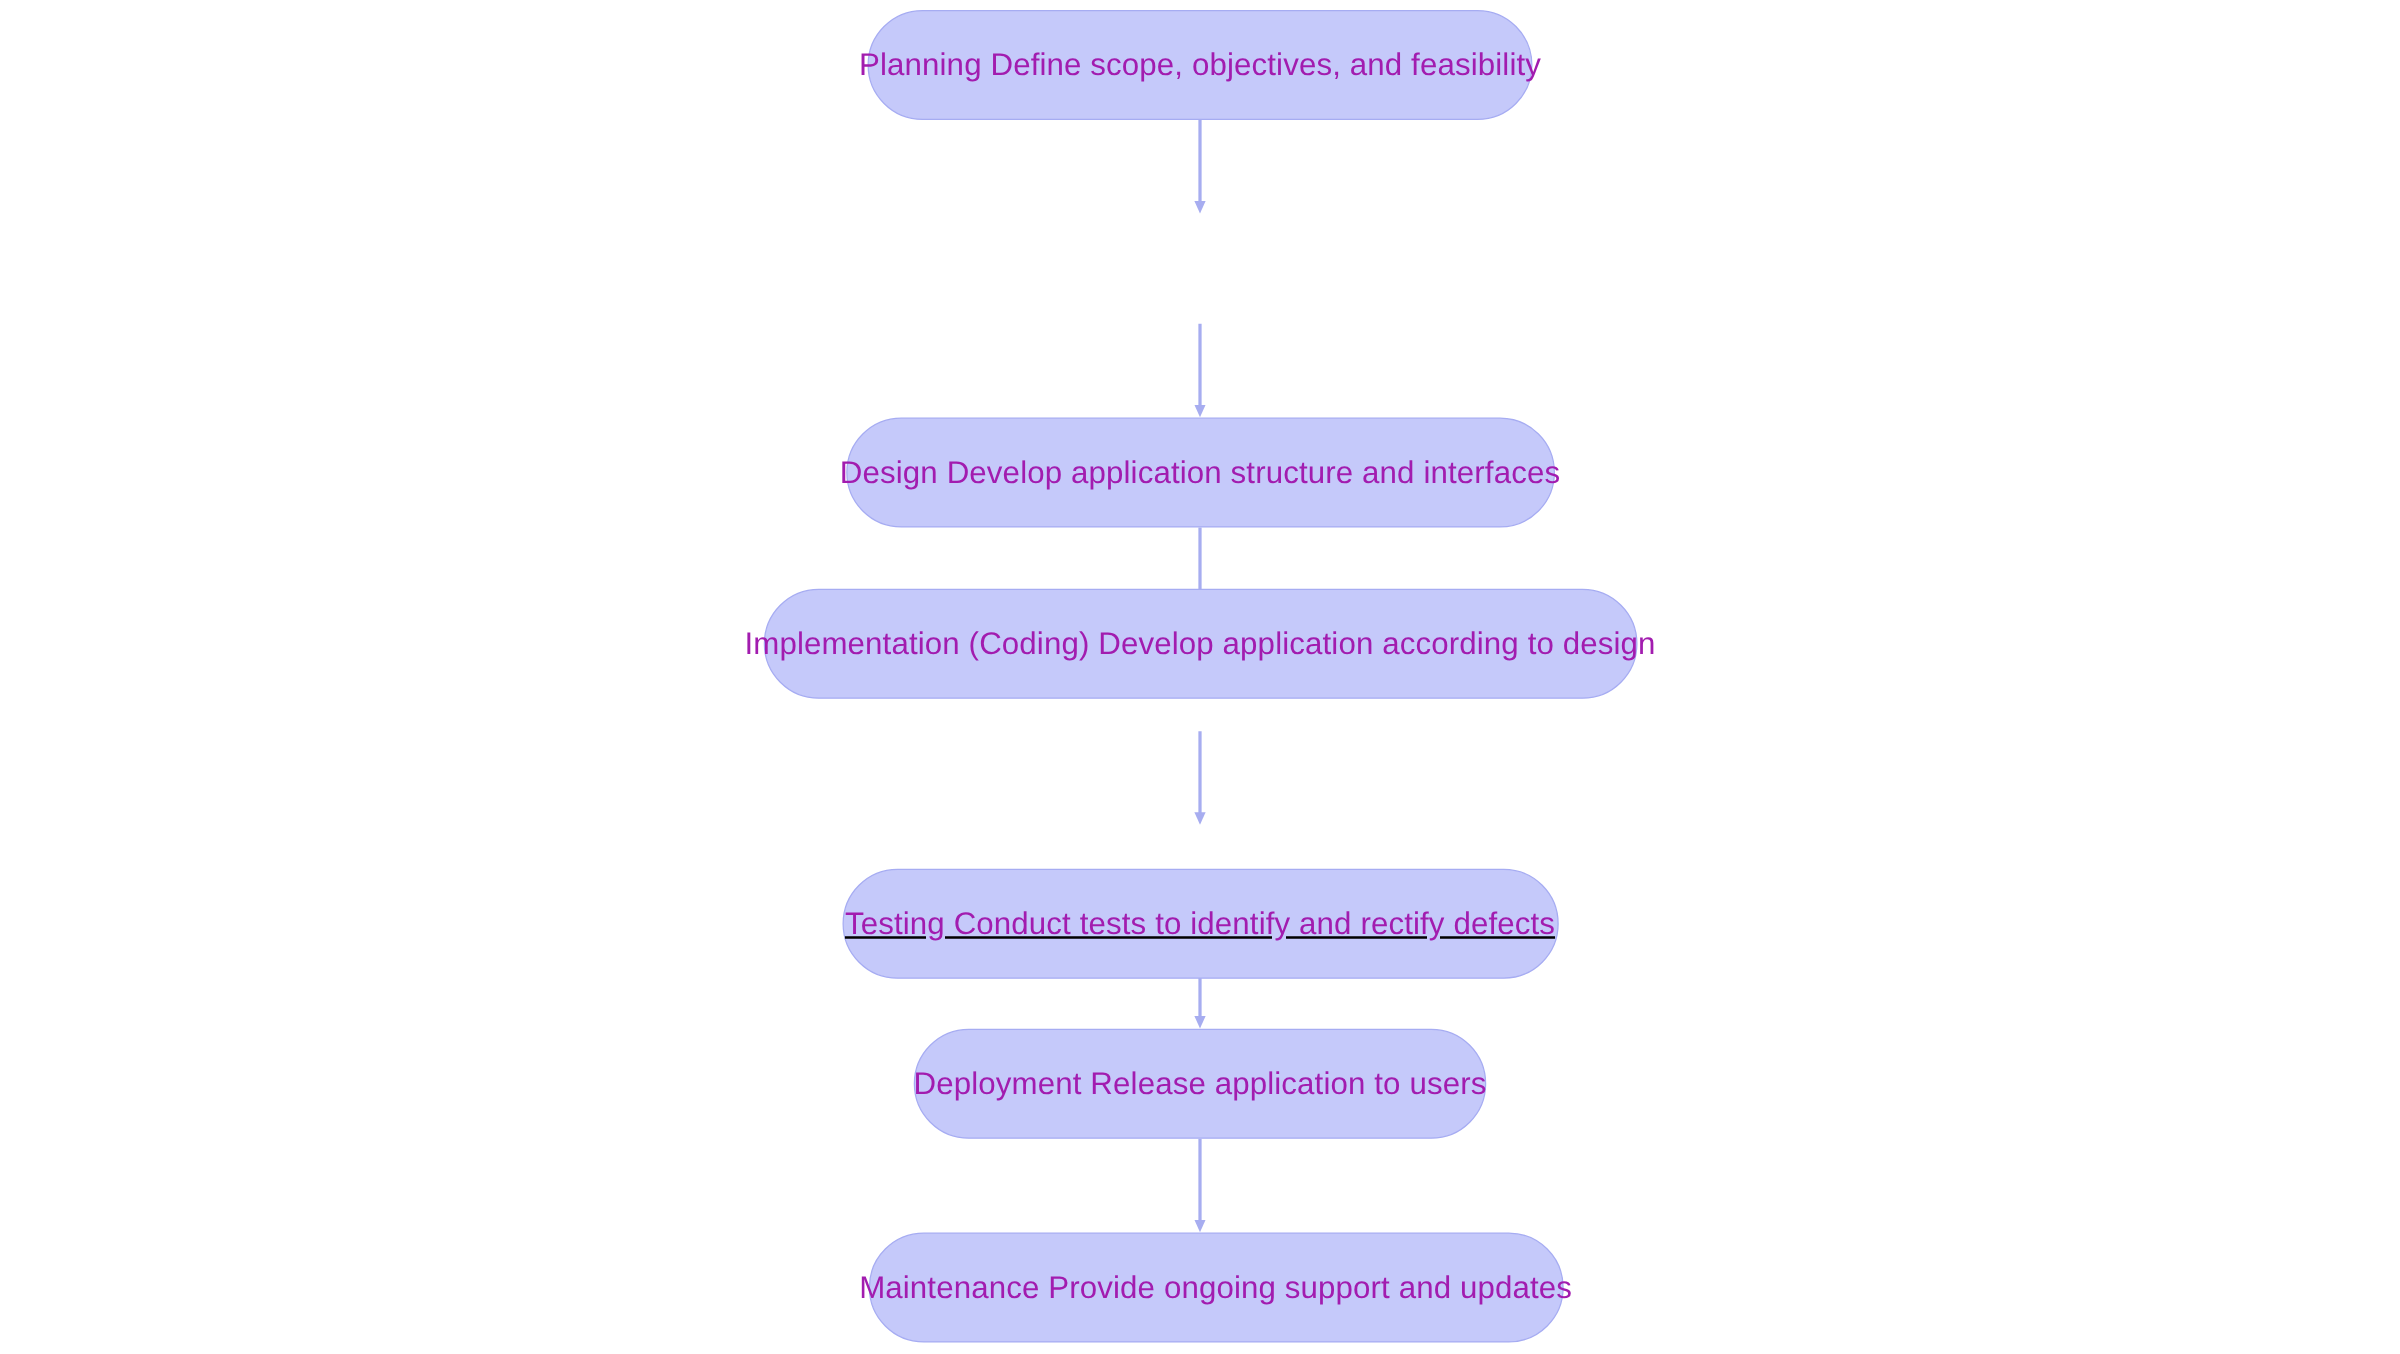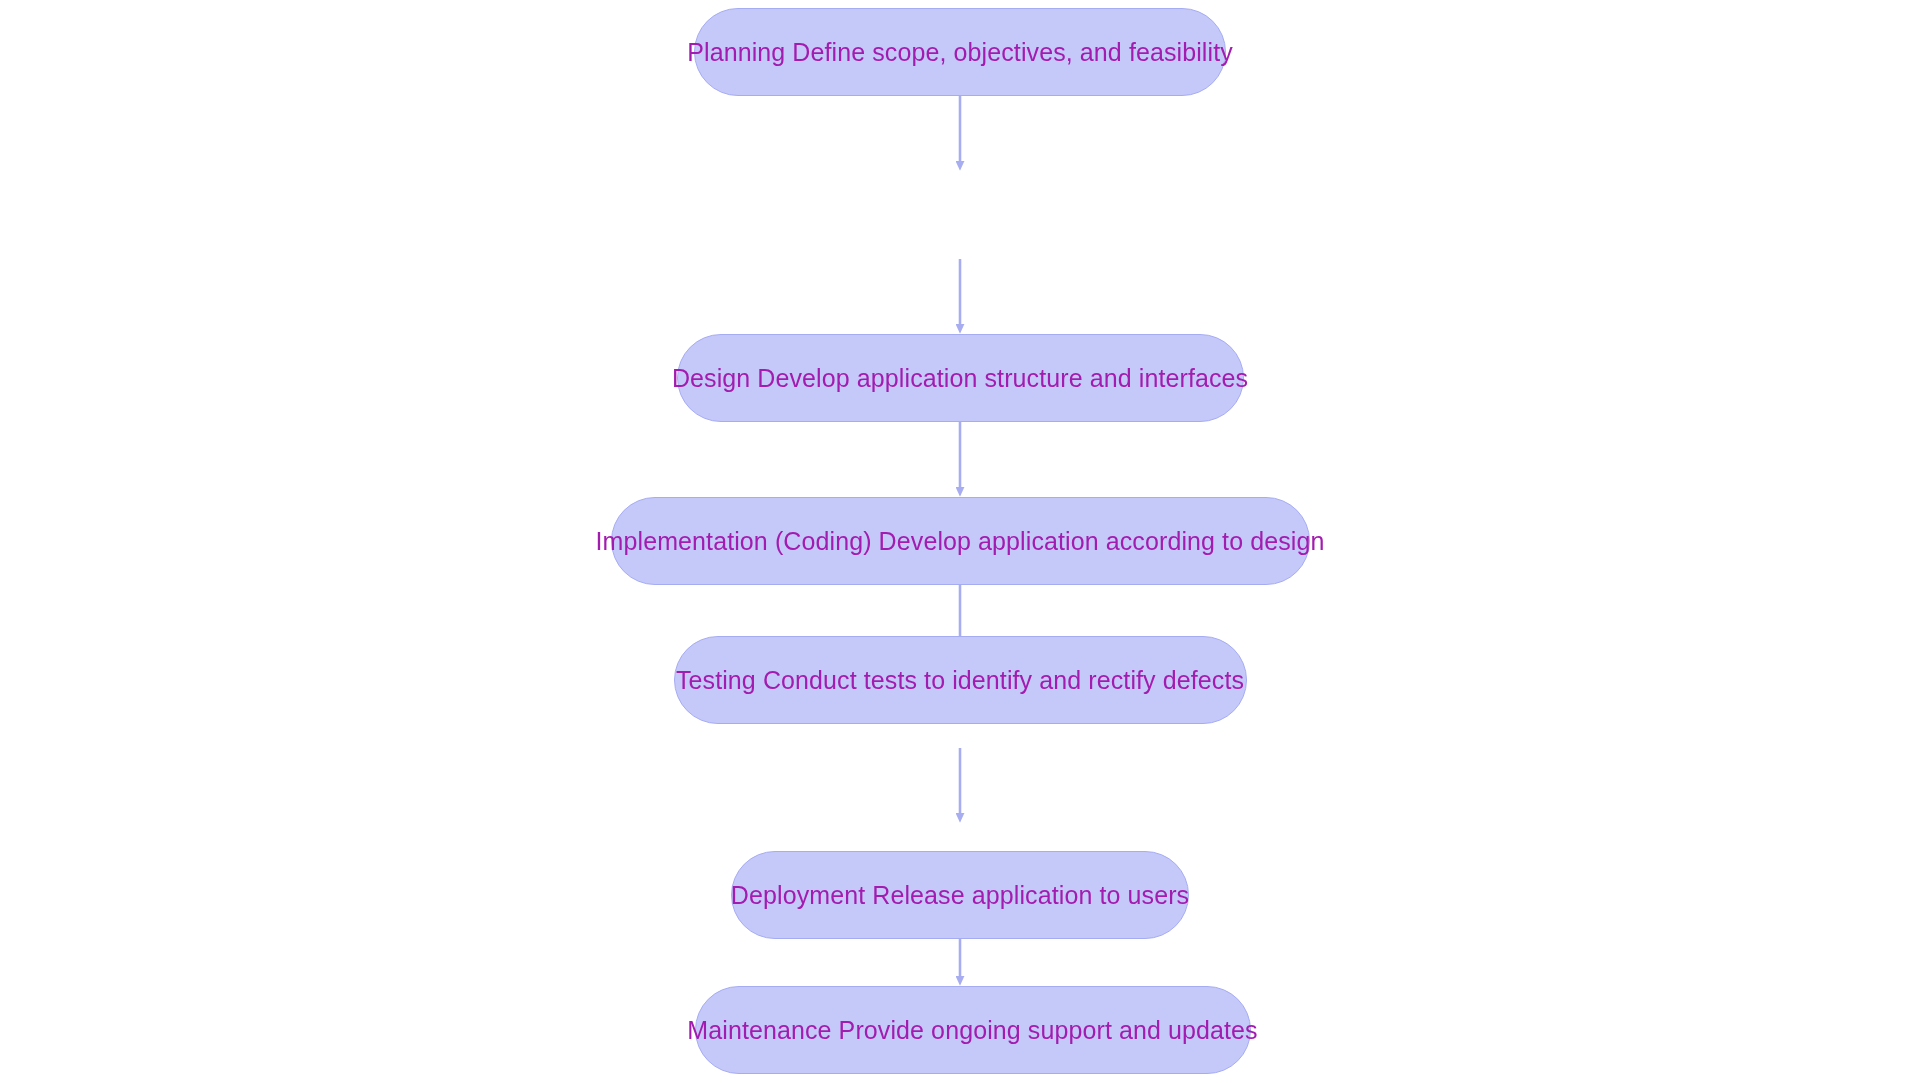--- a/index.html
+++ b/index.html
@@ -61,31 +61,31 @@
     font-weight: 400;
     letter-spacing: 0.1px;
     line-height: 1;
     white-space: nowrap;
   }
 
   
   #row-0 { top: 8px; }
   #row-1 { top: 171px; }
   #row-2 { top: 334px; }
-  #row-3 { top: 497px; }
-  #row-4 { top: 636px; }
+  #row-3 { top: 471px; }
+  #row-4 { top: 695px; text-decoration: underline; }
   #row-5 { top: 823px; }
   #row-6 { top: 986px; }
 
   #node-0 .flow-node, .n0 { width: 532px; }
   .n1 { width: 730px; }
   .n2 { width: 567px; }
   .n3 { width: 699px; }
   .n4 { width: 573px; }
-  .n5 { width: 458px; margin-top: 28px; }
+  .n5 { width: 458px; }
   .n6 { width: 556px; margin-left: 25px; }
 </style>
 </head>
 <body>
 
 <div id="flowchart-canvas">
 
   <svg id="connector-layer" viewBox="0 0 1920 1083" width="1920" height="1083" xmlns="http://www.w3.org/2000/svg">
     <defs>
       <marker id="arrowhead" markerWidth="10" markerHeight="9" refX="1.2" refY="4.5" orient="auto" markerUnits="userSpaceOnUse">

